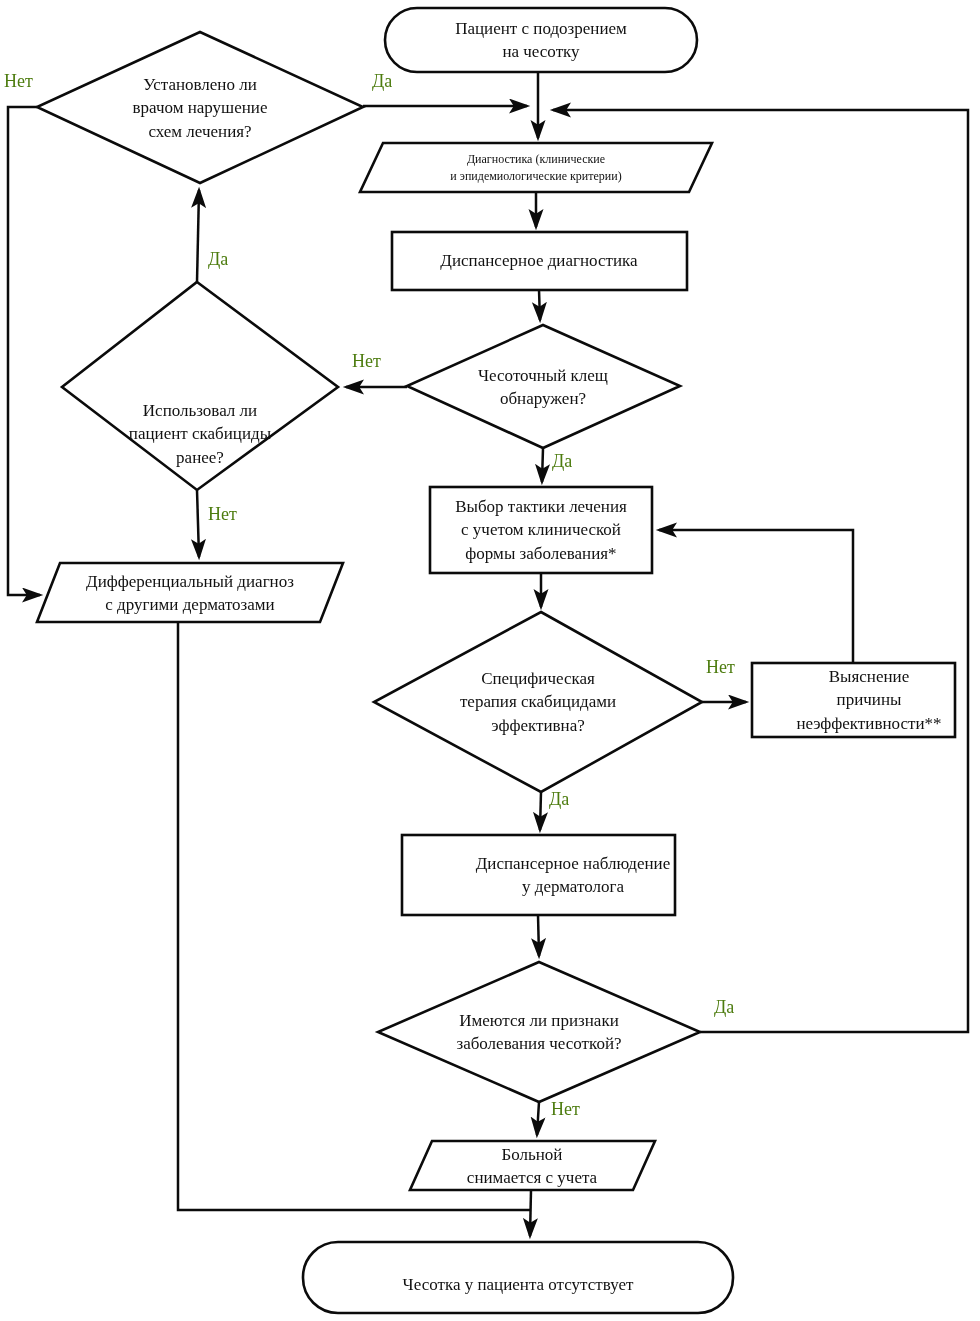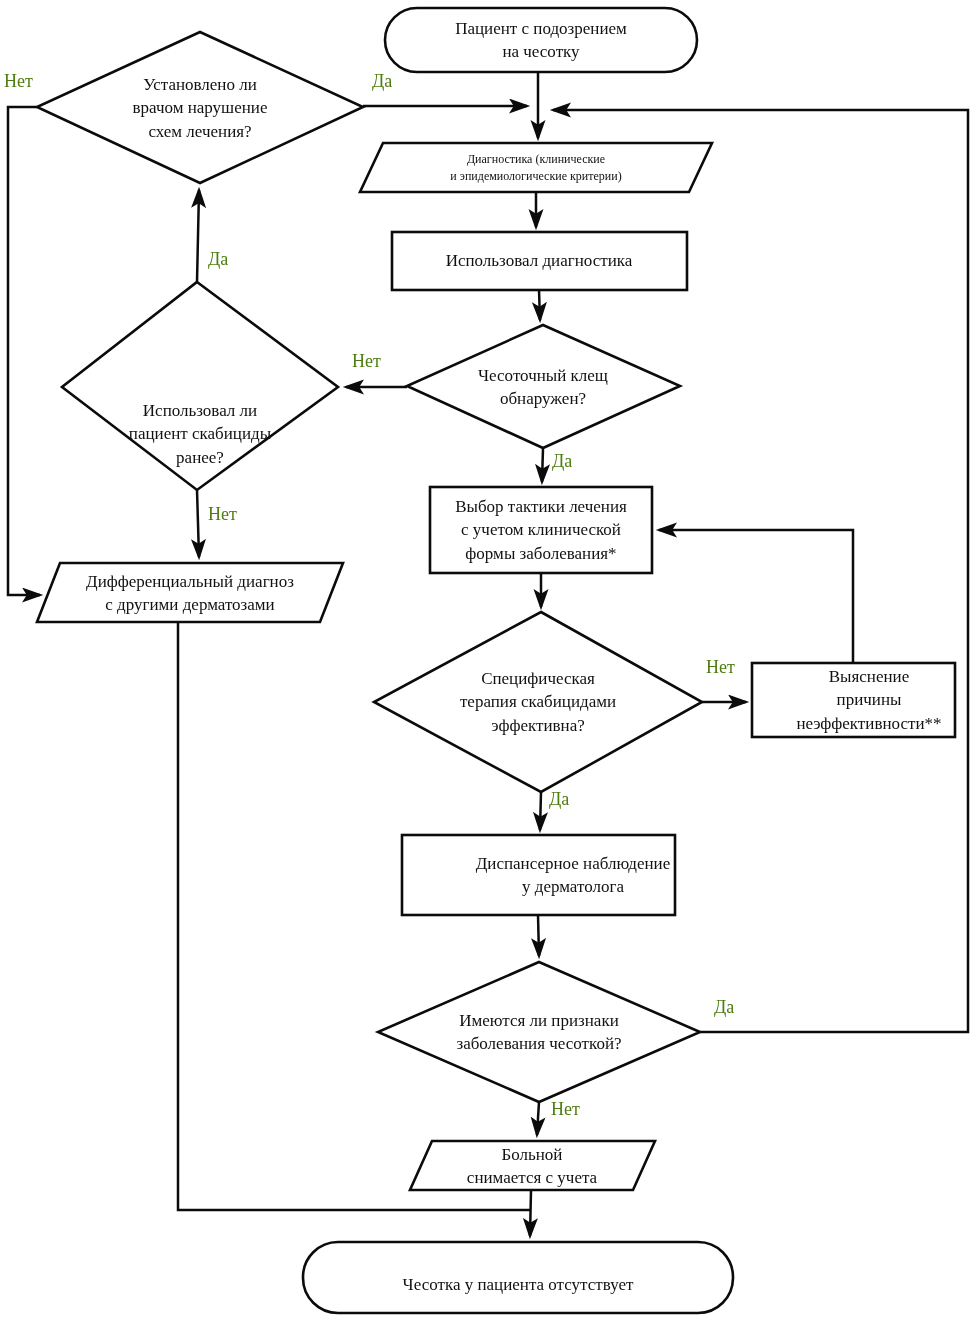--- a/index.html
+++ b/index.html
@@ -74,21 +74,21 @@
     <rect class="shape" x="402" y="835" width="273" height="80"></rect>
     <polygon class="shape" points="539,962 700,1032 539,1102 378,1032"></polygon>
     <polygon class="shape" points="432,1141 655,1141 633,1190 410,1190"></polygon>
     <rect class="shape" x="303" y="1242" width="430" height="71" rx="35" ry="35"></rect>
   </svg>
 
   <div class="node-label" style="left:391px;top:40px;width:300px;">Пациент с подозрением
 на чесотку</div>
   <div class="node-label" style="left:366px;top:168px;width:340px;font-size:12px;">Диагностика (клинические
 и эпидемиологические критерии)</div>
-  <div class="node-label" style="left:394px;top:261px;width:290px;">Использовал диагностика</div>
+  <div class="node-label" style="left:394px;top:261px;width:290px;">Диспансерное диагностика</div>
   <div class="node-label" style="left:418px;top:387px;width:250px;">Чесоточный клещ
 обнаружен?</div>
   <div class="node-label" style="left:90px;top:108px;width:220px;">Установлено ли
 врачом нарушение
 схем лечения?</div>
   <div class="node-label" style="left:90px;top:387px;width:220px;margin-top:47px;">Использовал ли
 пациент скабициды
 ранее?</div>
   <div class="node-label" style="left:431px;top:530px;width:220px;">Выбор тактики лечения
 с учетом клинической

